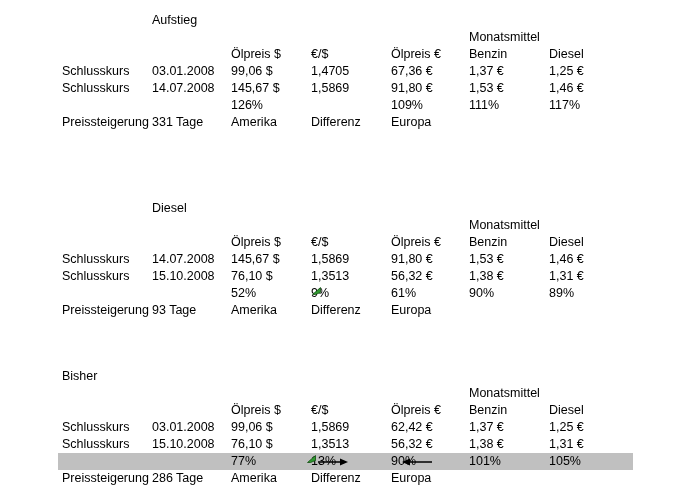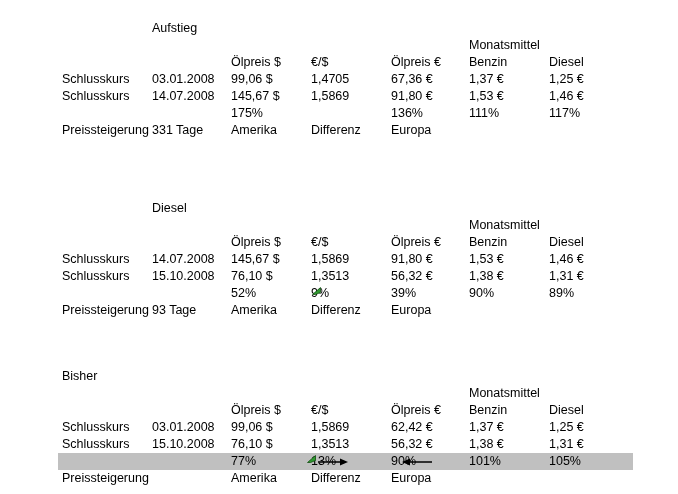--- a/index.html
+++ b/index.html
@@ -2,21 +2,21 @@
 <html style="--background: #ffffff; --text: #000000; --highlight: #c0c0c0; --marker: #2f9a2f; --arrow: #000000;"><head>
 <meta charset="utf-8">
 <style>
   html, body { margin:0; padding:0; }
   body {
     width:678px; height:494px; background:#ffffff; position:relative;
     font-family:"Liberation Sans", sans-serif; font-size:12.5px; color:#000;
     overflow:hidden;
   }
   .section { position:absolute; left:60px; width:567px; }
-  .s1 { top:12px;margin-top:8px; } .s2 { top:200px; } .s3 { top:368px; }
+  .s1 { top:12px; } .s2 { top:200px; } .s3 { top:368px; }
   .r { display:grid; grid-template-columns:90px 79px 80px 80px 78px 80px 80px;
        height:17px; line-height:17px; position:relative; }
   .cell { padding:0 2px; white-space:nowrap; position:relative; }
   .la { text-align:left; } .ra { }
   .c1{grid-column:1} .c2{grid-column:2} .c3{grid-column:3} .c4{grid-column:4}
   .c5{grid-column:5} .c6{grid-column:6} .c7{grid-column:7}
   .span-fg { grid-column:6/8; text-align:left; }
   .hl-bar { position:absolute; left:-2px; top:0; width:575px; height:17px;
             background:var(--highlight,#c0c0c0); }
   .marker { position:absolute; color:var(--marker,#2f9a2f); line-height:0; }
@@ -55,22 +55,22 @@
   <div class="r">
     <div class="cell la c1">Schlusskurs</div>
     <div class="cell ra c2">14.07.2008</div>
     <div class="cell ra c3">145,67 $</div>
     <div class="cell ra c4">1,5869</div>
     <div class="cell ra c5">91,80 €</div>
     <div class="cell ra c6">1,53 €</div>
     <div class="cell ra c7">1,46 €</div>
   </div>
   <div class="r">
-    <div class="cell ra c3">175%</div>
-    <div class="cell ra c5">136%</div>
+    <div class="cell ra c3">126%</div>
+    <div class="cell ra c5">109%</div>
     <div class="cell ra c6">111%</div>
     <div class="cell ra c7">117%</div>
   </div>
   <div class="r">
     <div class="cell la c1">Preissteigerung</div>
     <div class="cell ra c2">331 Tage</div>
     <div class="cell la c3">Amerika</div>
     <div class="cell la c4">Differenz</div>
     <div class="cell la c5">Europa</div>
   </div>
@@ -104,21 +104,21 @@
     <div class="cell ra c2">15.10.2008</div>
     <div class="cell ra c3">76,10 $</div>
     <div class="cell ra c4">1,3513</div>
     <div class="cell ra c5">56,32 €</div>
     <div class="cell ra c6">1,38 €</div>
     <div class="cell ra c7">1,31 €</div>
   </div>
   <div class="r">
     <div class="cell ra c3">52%</div>
     <div class="cell ra c4">9%</div>
-    <div class="cell ra c5">39%</div>
+    <div class="cell ra c5">61%</div>
     <div class="cell ra c6">90%</div>
     <div class="cell ra c7">89%</div>
     <span class="marker m-abstieg">
       <svg width="9" height="8" viewBox="0 0 9 8">
           <path d="M0.5 7.5 L8.5 0.5 L8.5 5.5 L3.5 7.5 Z" fill="currentColor" stroke="#145214" stroke-width="0.8"></path>
         </svg>
     </span>
   </div>
   <div class="r">
     <div class="cell la c1">Preissteigerung</div>
@@ -181,17 +181,18 @@
     </span>
     <span class="arrow arrow-left">
       <svg width="30" height="8" viewBox="0 0 30 8">
           <line x1="7" y1="4" x2="30" y2="4" stroke="currentColor" stroke-width="1.5"></line>
           <path d="M0 4 L8 0.5 L8 7.5 Z" fill="currentColor"></path>
         </svg>
     </span>
   </div>
   <div class="r">
     <div class="cell la c1">Preissteigerung</div>
+    <div class="cell ra c2">286 Tage</div>
     <div class="cell la c3">Amerika</div>
     <div class="cell la c4">Differenz</div>
     <div class="cell la c5">Europa</div>
   </div>
 </div>
 
 </body></html>

